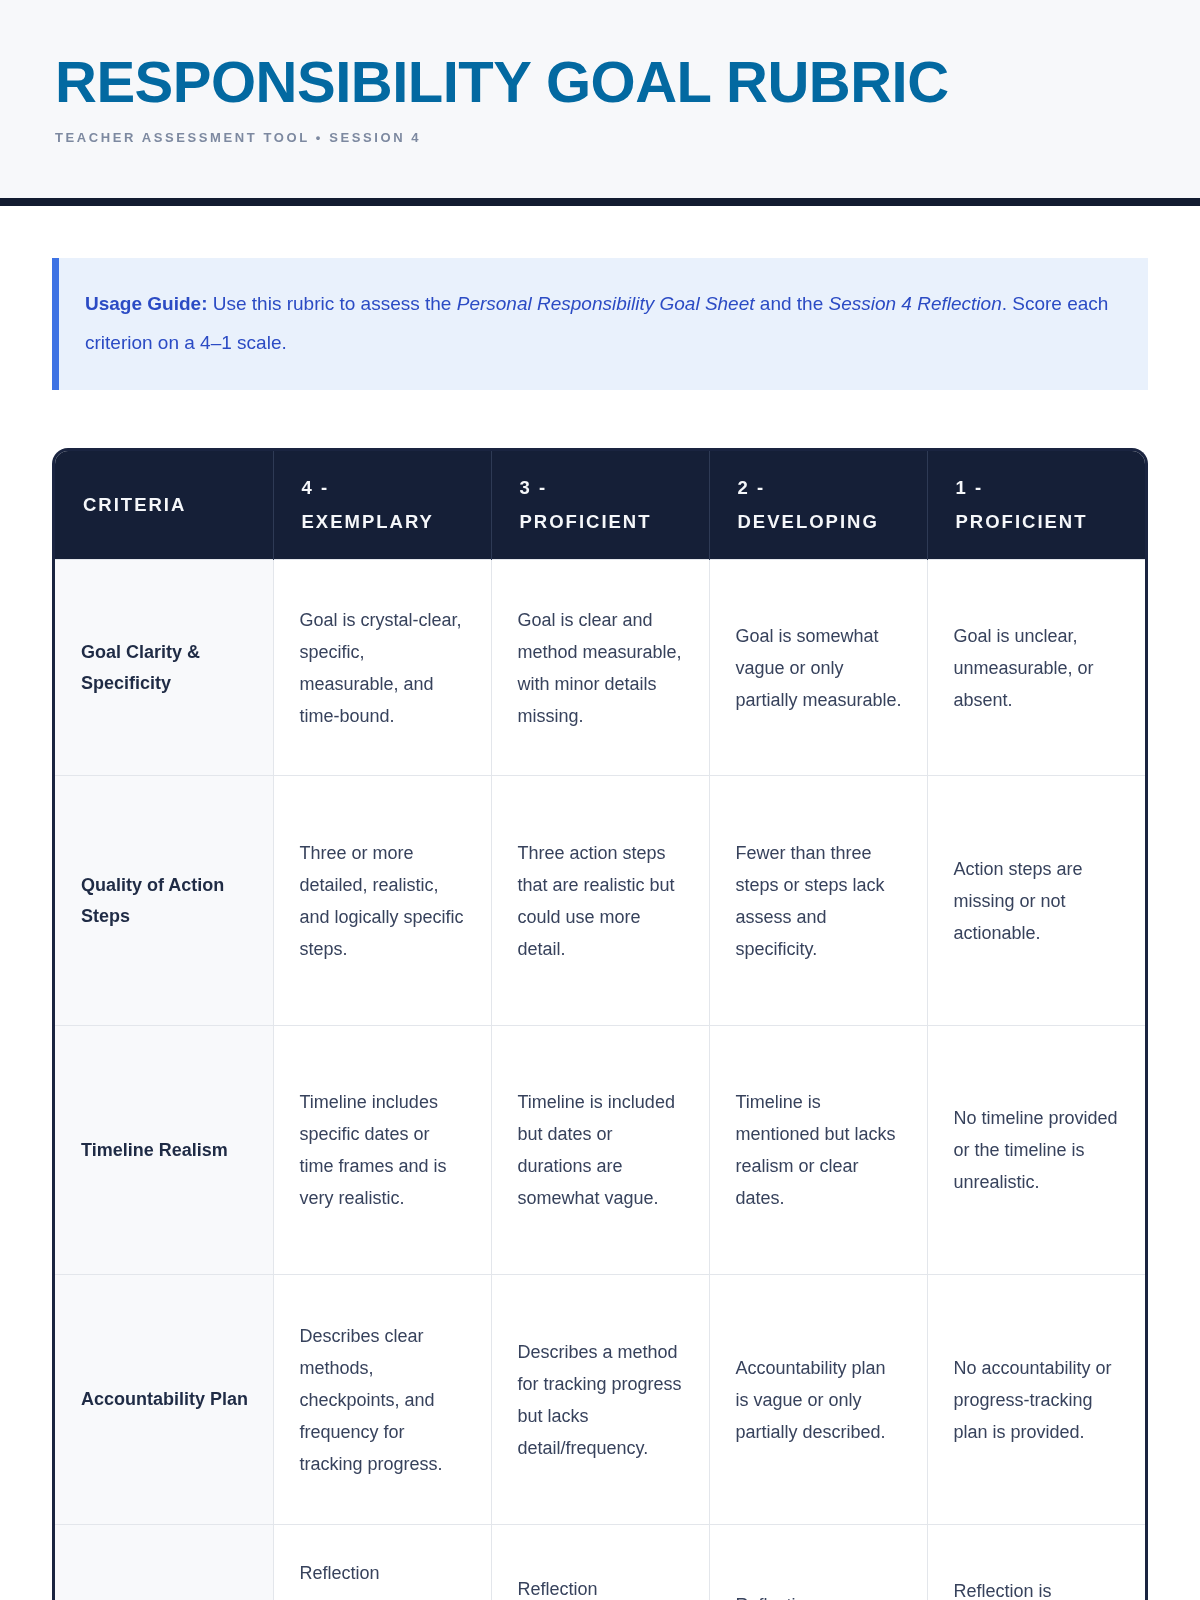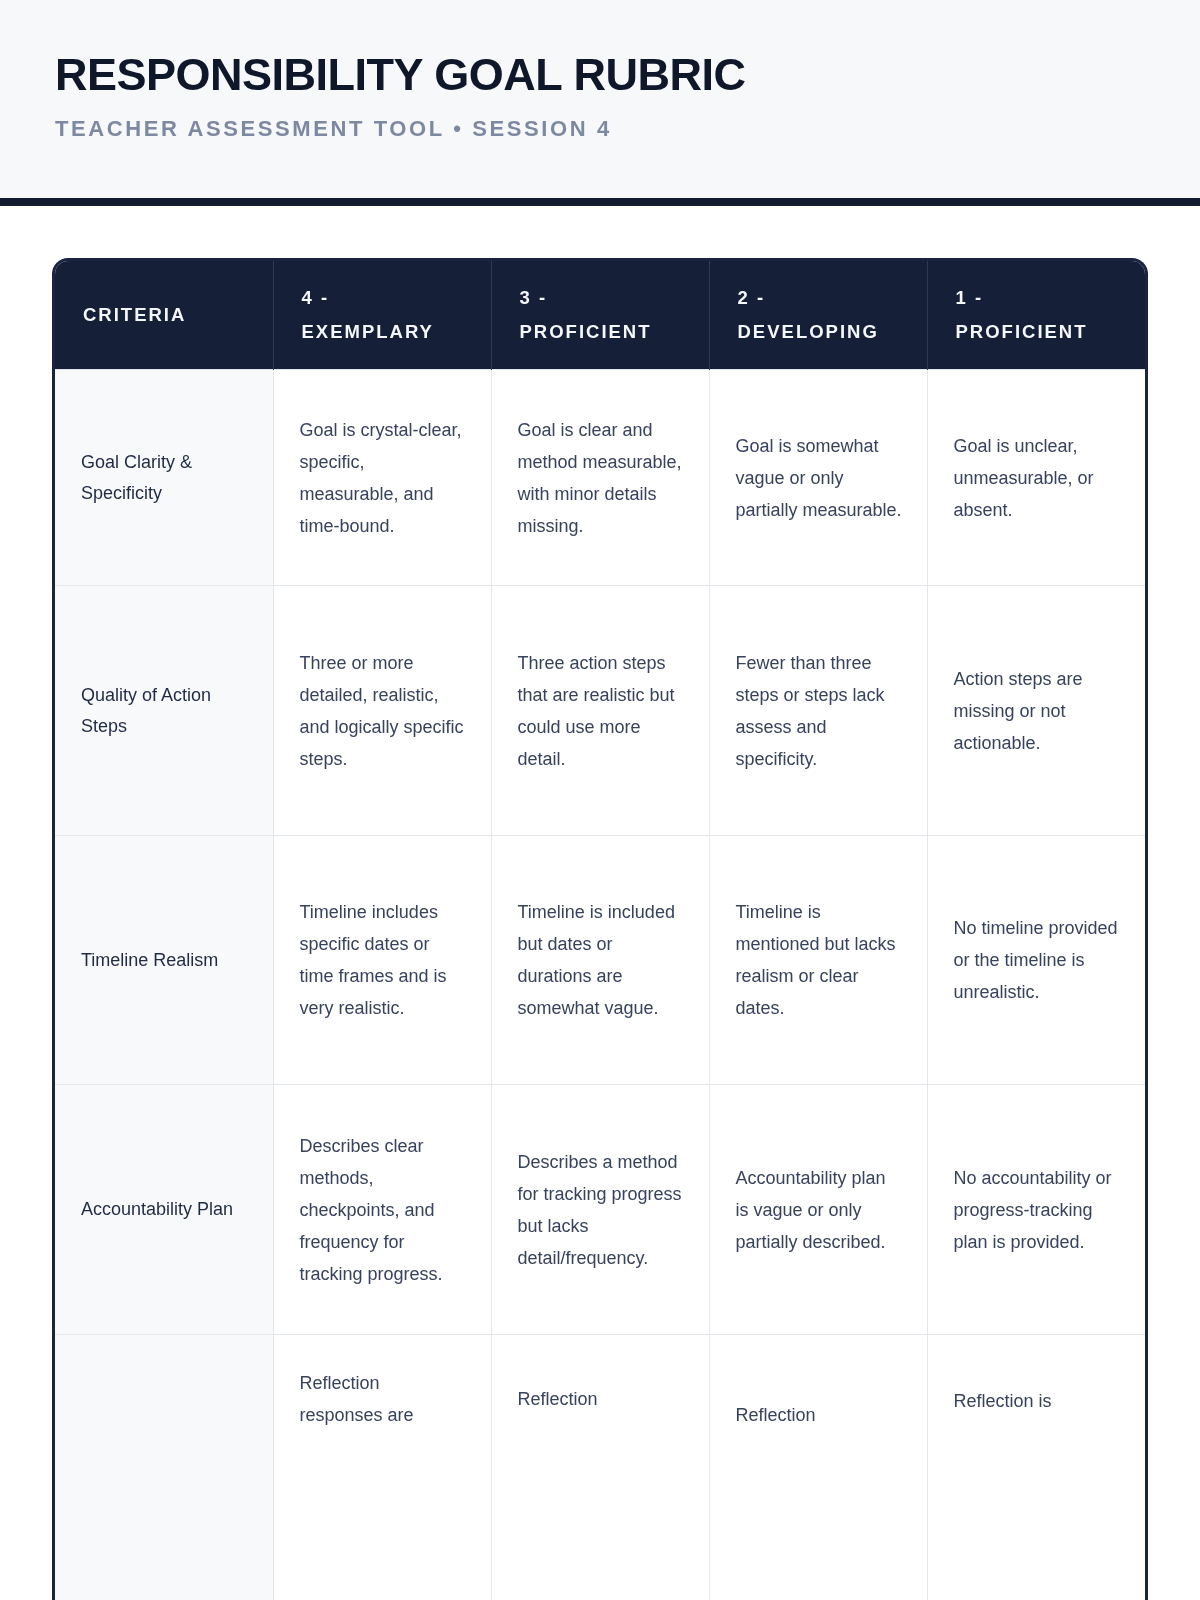--- a/index.html
+++ b/index.html
@@ -9,29 +9,29 @@
     background: #ffffff;
     font-family: "Liberation Sans", sans-serif;
   }
   
   .masthead {
     width: 1200px; height: 198px;
     background: #f7f8fa;
     padding: 50px 0 0 55px;
   }
   .page-title {
-    font-size: 45px;
+    font-size: 58px;
     font-weight: bold;
     letter-spacing: -0.5px;
-    color: #0f172a;
+    color: #0369a1;
     line-height: 1.1;
   }
   .page-subtitle {
     margin-top: 16px;
-    font-size: 22px;
+    font-size: 13px;
     font-weight: bold;
     letter-spacing: 2.6px;
     color: #7d89a0;
   }
   .divider-bar {
     width: 1200px; height: 8px;
     background: #121b30;
   }
   
   .content {
@@ -81,21 +81,21 @@
     padding: 26px 24px 26px 26px;
     font-size: 18px;
     line-height: 32px;
     color: #37425c;
     border-top: 1px solid #e3e6eb;
     background: #ffffff;
   }
   tbody td + td { border-left: 1px solid #e3e6eb; }
   tbody td.criteria {
     background: #f8f9fb;
-    font-weight: normal;
+    font-weight: bold;
     color: #1f2b45;
     line-height: 31px;
   }
   tr.r1 { height: 216px; }
   tr.r2 { height: 250px; }
   tr.r3 { height: 249px; }
   tr.r4 { height: 250px; }
   tr.r5 { height: 380px; }
   tr.r5 td { vertical-align: top; }
   tr.r5 td.pt-a { padding-top: 32px; }
@@ -107,20 +107,23 @@
 <body>
 
 <header class="masthead">
   <h1 class="page-title">RESPONSIBILITY GOAL RUBRIC</h1>
   <div class="page-subtitle">TEACHER ASSESSMENT TOOL • SESSION 4</div>
 </header>
 <div class="divider-bar"></div>
 
 <main class="content">
 
+  <aside class="callout">
+    <p><b>Usage Guide:</b><span> Use this rubric to assess the </span><em>Personal Responsibility Goal Sheet</em><span> and the </span><em>Session 4 Reflection</em><span>. Score each criterion on a 4–1 scale.</span></p>
+  </aside>
 
   <div class="table-wrap">
     <table>
       <colgroup>
           <col>
           <col>
           <col>
           <col>
           <col>
         </colgroup>

